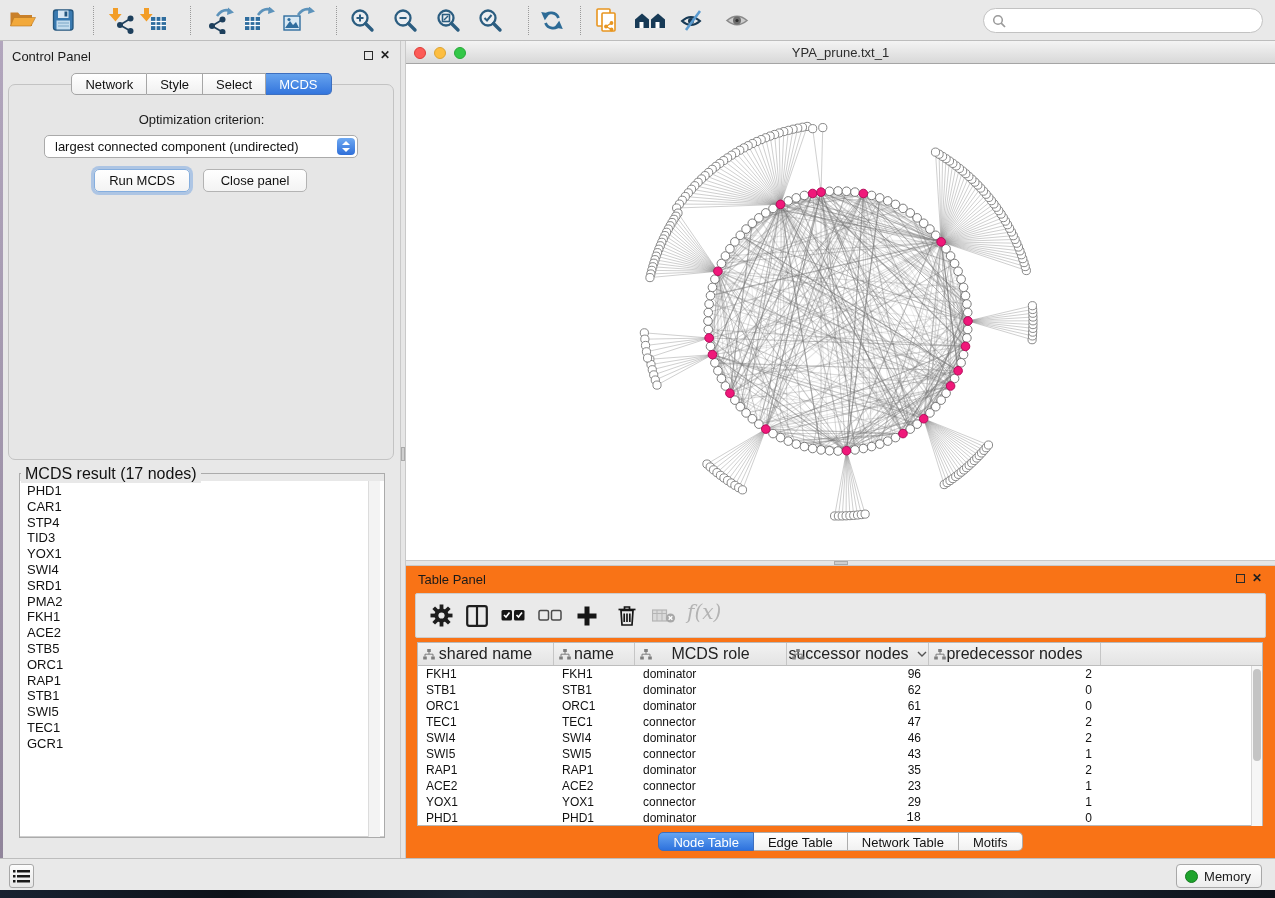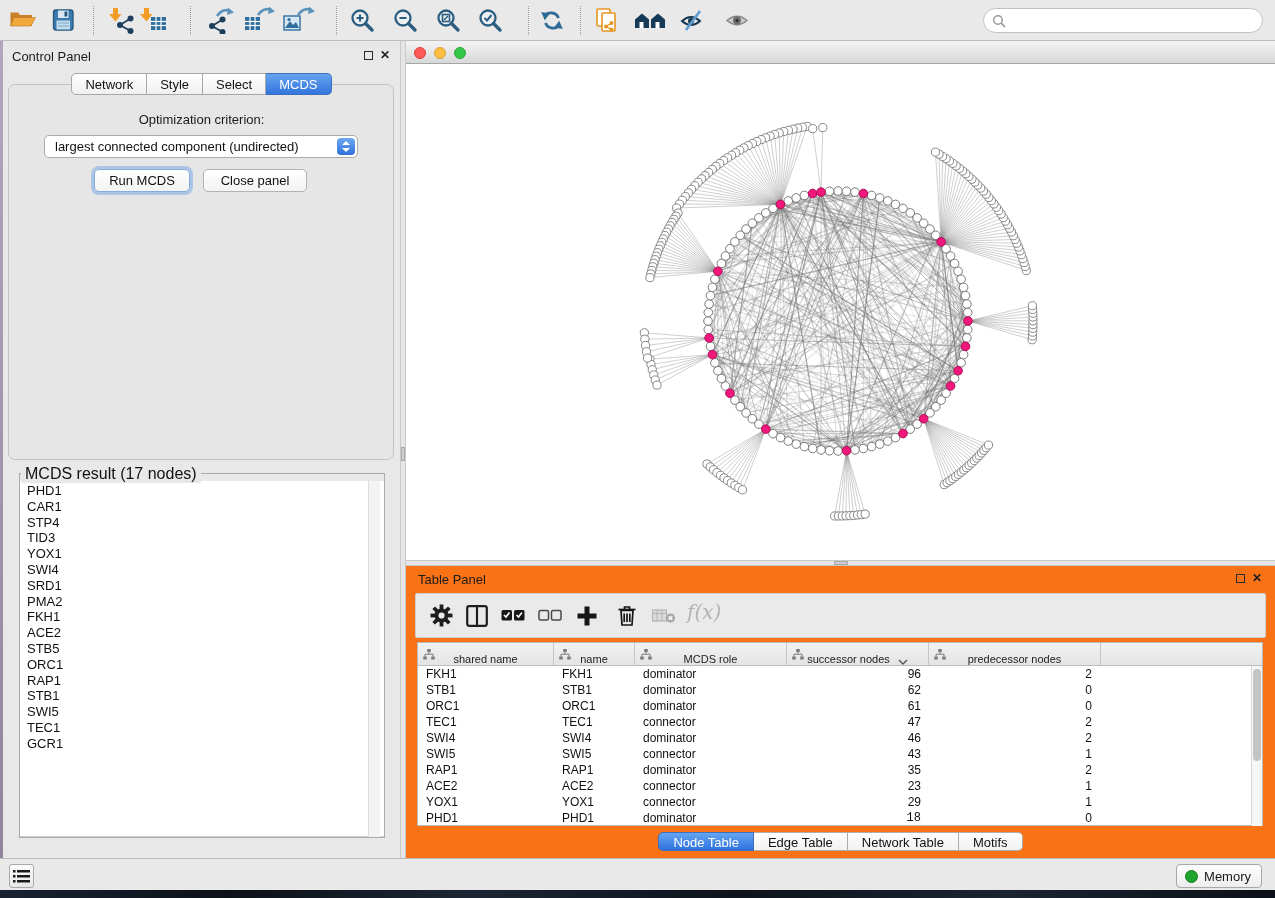--- a/index.html
+++ b/index.html
@@ -53,21 +53,21 @@
 #network-graph{position:absolute;left:0;top:23px}
 #h-divider{position:absolute;left:0;top:519px;width:869px;height:6px;background:#e6e6e6;border-top:1px solid #c9c9c9;border-bottom:1px solid #c9c9c9}
 #h-handle{position:absolute;left:428px;top:0px;width:14px;height:4px;background:#cfcfcf;border:1px solid #aaa}
 #table-panel{position:absolute;left:0;top:525px;width:869px;height:292px;background:#f97316}
 #tp-title{position:absolute;left:12px;top:6px;font-size:13px;color:#1a1a1a}
 #tp-icons{top:7px;right:13px}
 #tp-toolbar{position:absolute;left:9px;top:27px;width:851px;height:45px;background:#eaeaea;border:1px solid #cdcdcd;border-radius:2px}
 .tpicon{position:absolute;top:10px}
 #node-table{position:absolute;left:11px;top:76px;width:846px;height:184px;background:#fff;border:1px solid #b9b9b9}
 #table-header{position:absolute;left:0;top:0;height:23px;width:844px;background:linear-gradient(#f2f2f2,#e4e4e4);border-bottom:1px solid #bdbdbd;display:flex}
-.th{height:22px;border-right:1px solid #c6c6c6;position:relative;display:flex;align-items:flex-end;justify-content:center;font-size:11px;color:#222}
+.th{height:22px;border-right:1px solid #c6c6c6;position:relative;display:flex;align-items:center;justify-content:center;font-size:16px;color:#222}
 .th svg.tree{position:absolute;left:5px;top:6px}
 .th .sortchev{margin-left:8px}
 #table-rows{position:absolute;left:0;top:23px;width:844px}
 .tr{display:flex;height:16px;line-height:16px;font-size:12px;color:#111}
 .td{overflow:hidden;white-space:nowrap}
 .td.l{padding-left:8px;text-align:left}
 .td.r3{padding-right:8px;text-align:right}
 .td.r4{padding-right:9px;text-align:right}
 #table-scroll{position:absolute;right:0px;top:23px;width:11px;height:160px;background:#f6f6f6;border-left:1px solid #d8d8d8}
 #table-thumb{position:absolute;left:1px;top:3px;width:8px;height:92px;background:#c4c4c4;border-radius:4px}
@@ -270,20 +270,21 @@
 <div id="v-divider">
     <div id="v-handle"></div>
   </div>
 
 <div id="right-area">
   <div id="network-window">
     <div id="net-titlebar">
       <span class="tl" id="tl-red"></span>
       <span class="tl" id="tl-yellow"></span>
       <span class="tl" id="tl-green"></span>
+      <div id="net-title">YPA_prune.txt_1</div>
     </div>
     <svg id="network-graph" width="869" height="496">
         <g>
           <line x1="374.50247027152983" y1="140.40654360075052" x2="548.5934563992495" y2="199.50247027152983" stroke="#787878" stroke-opacity="0.1869967753952369" stroke-width="1.1431415976723656"></line>
           <line x1="374.50247027152983" y1="140.40654360075052" x2="334.2608250277329" y2="342.71495596300895" stroke="#787878" stroke-opacity="0.2592323846835643" stroke-width="1.0143137691076844"></line>
           <line x1="374.50247027152983" y1="140.40654360075052" x2="415.03159501139334" y2="385.8878319785954" stroke="#787878" stroke-opacity="0.2945759116159752" stroke-width="1.063201490440406"></line>
           <line x1="374.50247027152983" y1="140.40654360075052" x2="398.35352413667226" y2="382.57035741757886" stroke="#787878" stroke-opacity="0.32816312717739493" stroke-width="0.9572081276681275"></line>
           <line x1="374.50247027152983" y1="140.40654360075052" x2="473.78713048941097" y2="380.1009168343637" stroke="#787878" stroke-opacity="0.24854081680066883" stroke-width="0.9607501990394667"></line>
           <line x1="374.50247027152983" y1="140.40654360075052" x2="306.42964258242114" y2="223.35352413667235" stroke="#787878" stroke-opacity="0.2995651007583365" stroke-width="1.1783686643466353"></line>
           <line x1="374.50247027152983" y1="140.40654360075052" x2="340.0761184457488" y2="348.9238815542512" stroke="#787878" stroke-opacity="0.15564933917019516" stroke-width="0.9597516145091504"></line>

